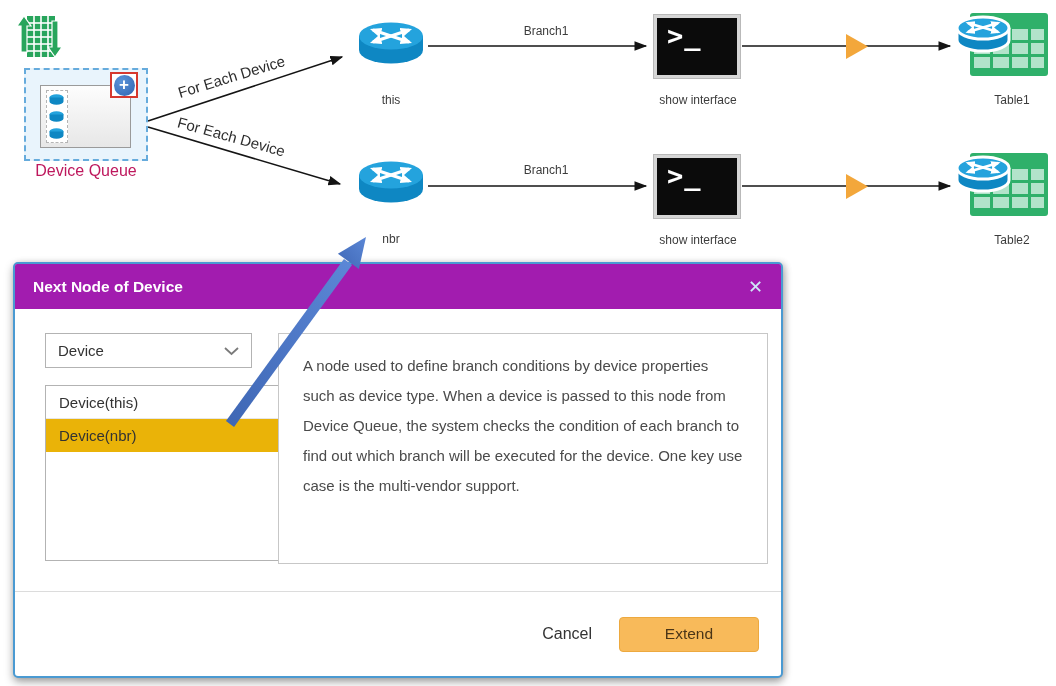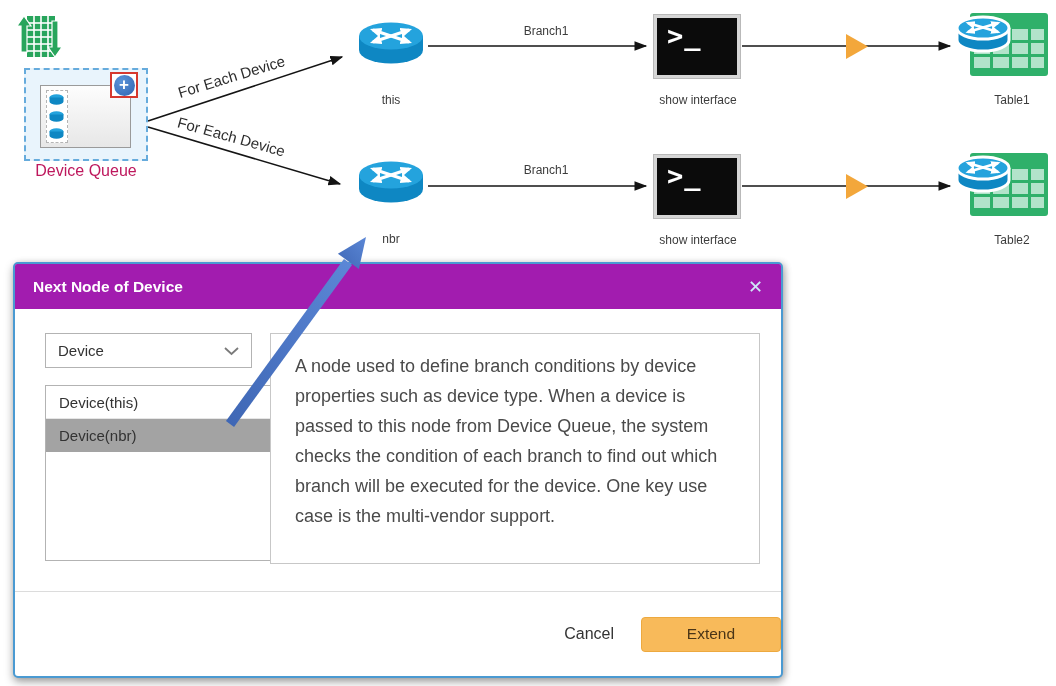--- a/index.html
+++ b/index.html
@@ -50,27 +50,27 @@
   .dropdown { position:absolute; left:30px; top:69px; width:207px; height:35px;
               border:1px solid #b3b3b3; background:#fff; display:flex;
               align-items:center; padding:0 12px; font-size:15px; color:#333;
               cursor:pointer; }
   .dropdown svg { margin-left:auto; }
   .listbox { position:absolute; left:30px; top:121px; width:248px; height:176px;
              border:1px solid #b3b3b3; background:#fff; }
   .list-item { height:33px; line-height:33px; padding-left:13px; font-size:15px;
                color:#333; cursor:pointer; }
   .list-item.first { border-bottom:1px solid #e6e6e6; }
-  .list-item.selected { background:#a3a3a3; }
-  .descbox { position:absolute; left:255px; top:69px; width:490px; height:231px;
+  .list-item.selected { background:#eab308; }
+  .descbox { position:absolute; left:263px; top:69px; width:490px; height:231px;
              border:1px solid #c7c7c7; background:#fff; padding:17px 24px 0 24px;
-             font-size:18px; line-height:30px; color:#4a4a4a; }
+             font-size:15px; line-height:30px; color:#4a4a4a; }
   .footer { position:absolute; left:0; right:0; top:327px; bottom:0;
             border-top:1px solid #dcdcdc; display:flex; align-items:center;
-            justify-content:flex-end; gap:27px; }
+            justify-content:flex-end; gap:27px; padding-right:22px; }
   .cancel-btn { font-size:16px; color:#333; cursor:pointer; background:none; border:none;
                 font-family:"Liberation Sans", sans-serif; }
   .extend-btn { width:140px; height:35px; background:#f8ba5a; border:1px solid #eda93f;
                 border-radius:4px; font-size:15.5px; color:#4a3517; cursor:pointer;
                 font-family:"Liberation Sans", sans-serif; }
 
   
   #annotation { position:absolute; left:0; top:0; width:1056px; height:686px;
                 z-index:30; pointer-events:none; }
 </style>

